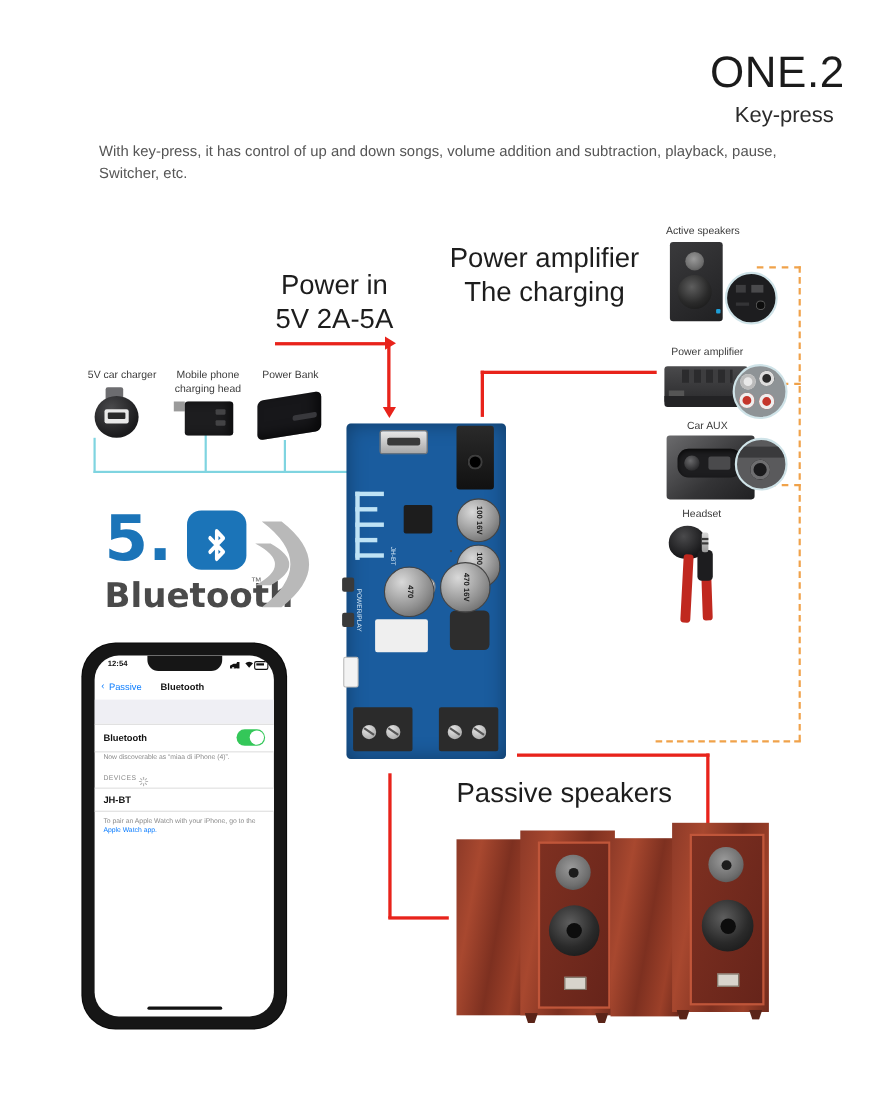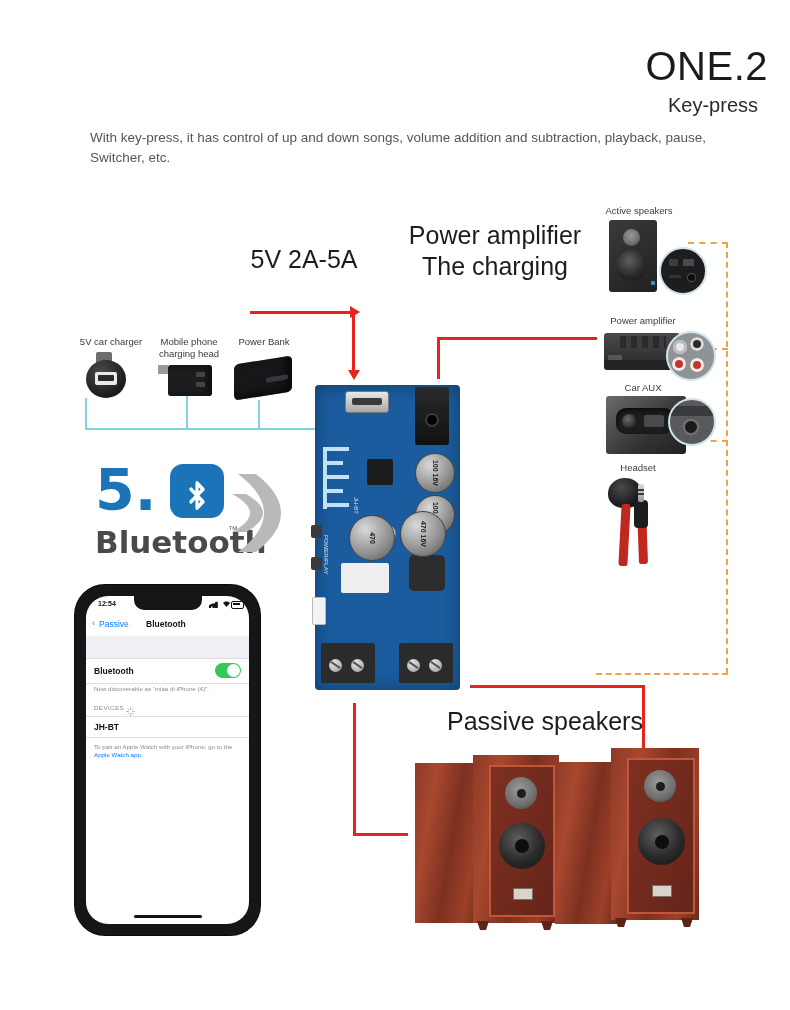--- a/index.html
+++ b/index.html
@@ -7,21 +7,21 @@
        font-family:"Liberation Sans","DejaVu Sans",sans-serif;color:#222;}
   .abs{position:absolute;}
   
   #title{right:22px;top:44px;font-size:40px;color:#1b1b1b;letter-spacing:.5px;}
   #subtitle{right:32px;top:94px;font-size:20px;color:#2b2b2b;}
   #desc{left:90px;top:128px;width:660px;font-size:13.5px;line-height:20px;color:#555;}
   
   .callout{font-size:25px;color:#1d1d1d;line-height:31px;text-align:center;}
   #lbl-power{left:243px;top:244px;width:122px;}
   #lbl-outputs{left:405px;top:220px;width:180px;}
-  #lbl-passive{left:415px;top:707px;font-size:25px;color:#1d1d1d;margin-left:32px;}
+  #lbl-passive{left:415px;top:707px;font-size:25px;color:#1d1d1d;}
   
   .cap{font-size:9.5px;color:#3a3a3a;text-align:center;line-height:12px;}
   
   .red{background:#e8231b;}
   .teal{background:#7fd4e0;}
   .dash-v{border-left:2px dashed #f0a24a;}
   .dash-h{border-top:2px dashed #f0a24a;}
   
   .arrow-down{width:0;height:0;border-left:6px solid transparent;
      border-right:6px solid transparent;border-top:10px solid #e8231b;}
@@ -100,20 +100,21 @@
   .foot{position:absolute;background:#5a2418;}
 </style>
 </head>
 <body>
 
 <div class="abs" id="title">ONE.2</div>
 <div class="abs" id="subtitle">Key-press</div>
 <div class="abs" id="desc">With key-press, it has control of up and down songs, volume addition and subtraction, playback, pause, Switcher, etc.</div>
 
 <div class="abs callout" id="lbl-power">
+  <div>Power in</div>
   <div>5V 2A-5A</div>
 </div>
 <div class="abs callout" id="lbl-outputs">
   <div>Power amplifier</div>
   <div>The charging</div>
 </div>
 <div class="abs" id="lbl-passive">Passive speakers</div>
 
 <div class="abs red" style="left:250px;top:311px;width:105px;height:3px;"></div>
 <div class="abs" style="left:350px;top:306px;">

